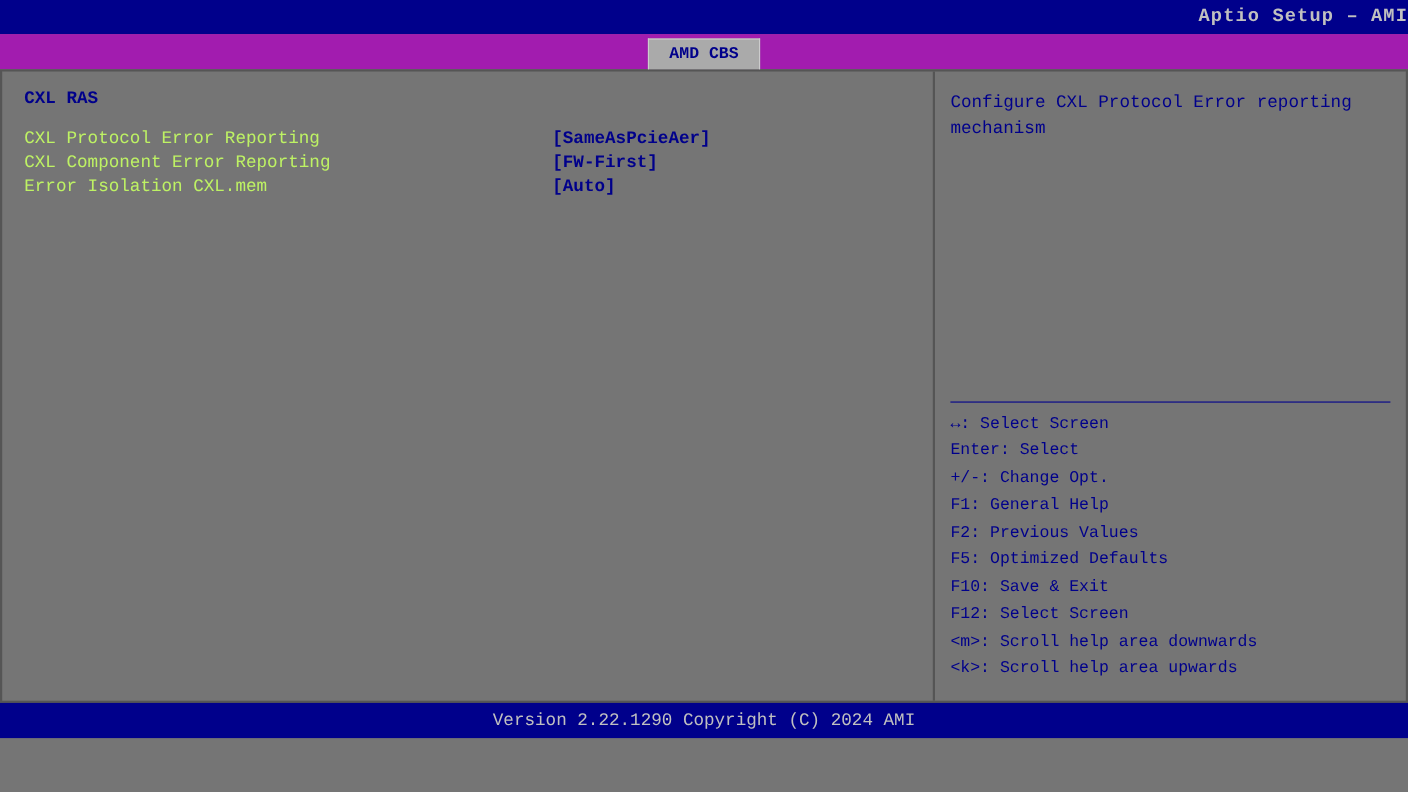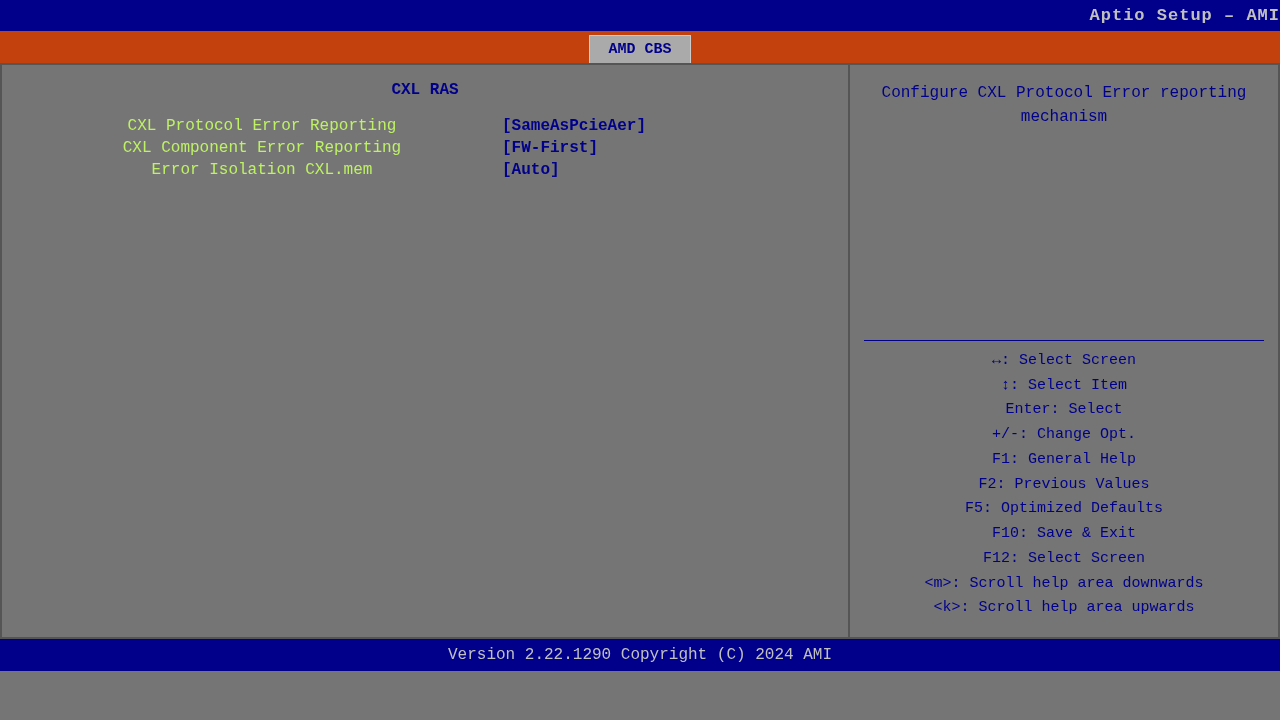--- a/index.html
+++ b/index.html
@@ -23,21 +23,21 @@
       color: #c0c0c0;
       text-align: right;
       padding: 6px 0;
       font-size: 17px;
       font-weight: bold;
       letter-spacing: 1px;
     }
 
     
     #tab-bar {
-      background-color: #c2410c;
+      background-color: #a21caf;
       padding: 4px 0 0 0;
       display: flex;
       justify-content: center;
     }
 
     .tab {
       background-color: #aaa;
       color: #00008b;
       padding: 5px 18px;
       font-size: 15px;
@@ -47,21 +47,20 @@
       border-right: 1px solid #ccc;
       cursor: pointer;
     }
 
     
     #main {
       display: flex;
       height: 576px;
       background-color: #757575;
       border: 2px solid #555;
-      text-align: center;
     }
 
     
     #left-panel {
       flex: 0 0 848px;
       padding: 16px 20px;
       border-right: 2px solid #555;
       color: #00008b;
     }
 
@@ -156,21 +155,20 @@
       <span class="item-value">[Auto]</span>
     </div>
   </div>
 
   <div id="right-panel">
     <div id="help-text">Configure CXL Protocol Error
 reporting mechanism</div>
     <hr id="divider">
     <div id="key-help">
         <div><span>↔</span>: Select Screen</div>
-        <div><span>↕</span>: Select Item</div>
         <div>Enter: Select</div>
         <div>+/-: Change Opt.</div>
         <div>F1: General Help</div>
         <div>F2: Previous Values</div>
         <div>F5: Optimized Defaults</div>
         <div>F10: Save &amp; Exit</div>
         <div>F12: Select Screen</div>
         <div>&lt;m&gt;: Scroll help area downwards</div>
         <div>&lt;k&gt;: Scroll help area upwards</div>
       </div>

